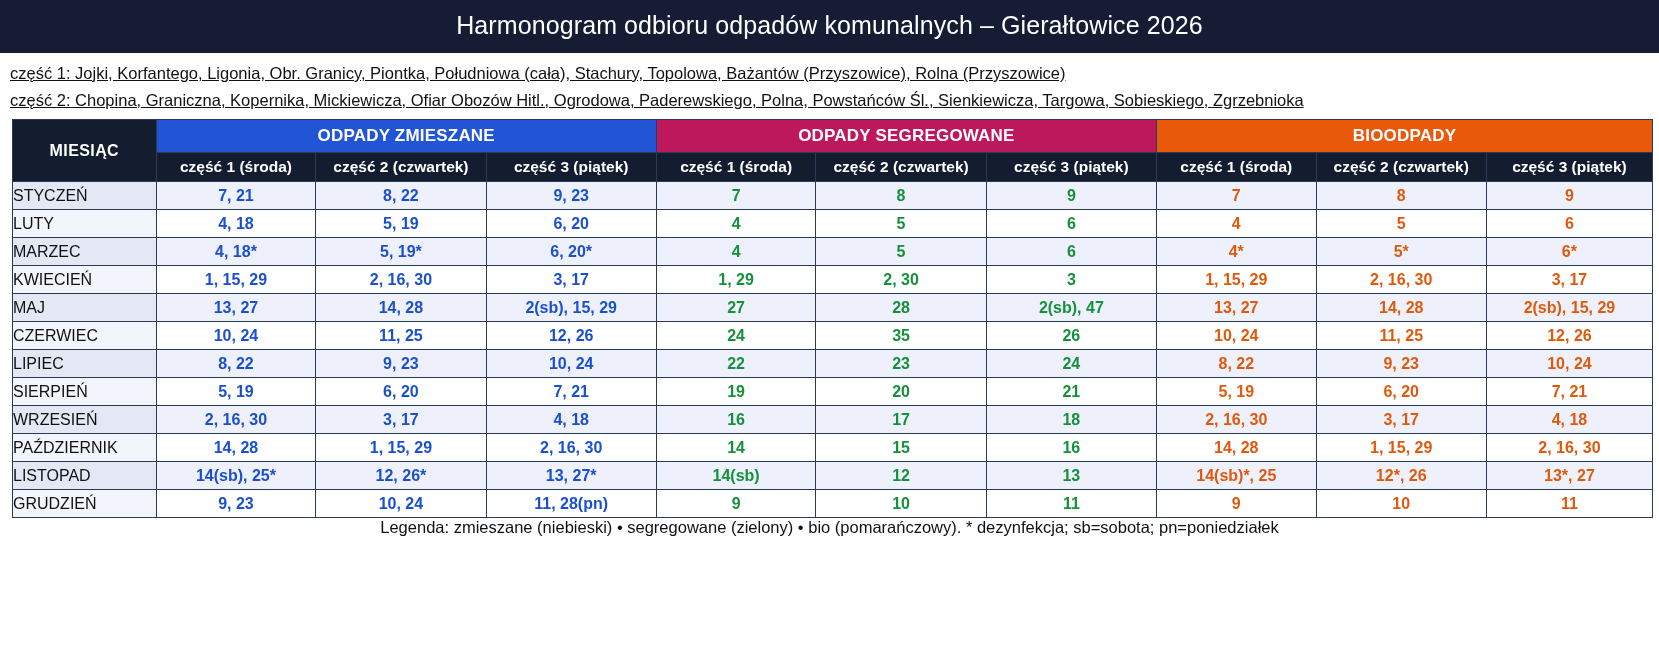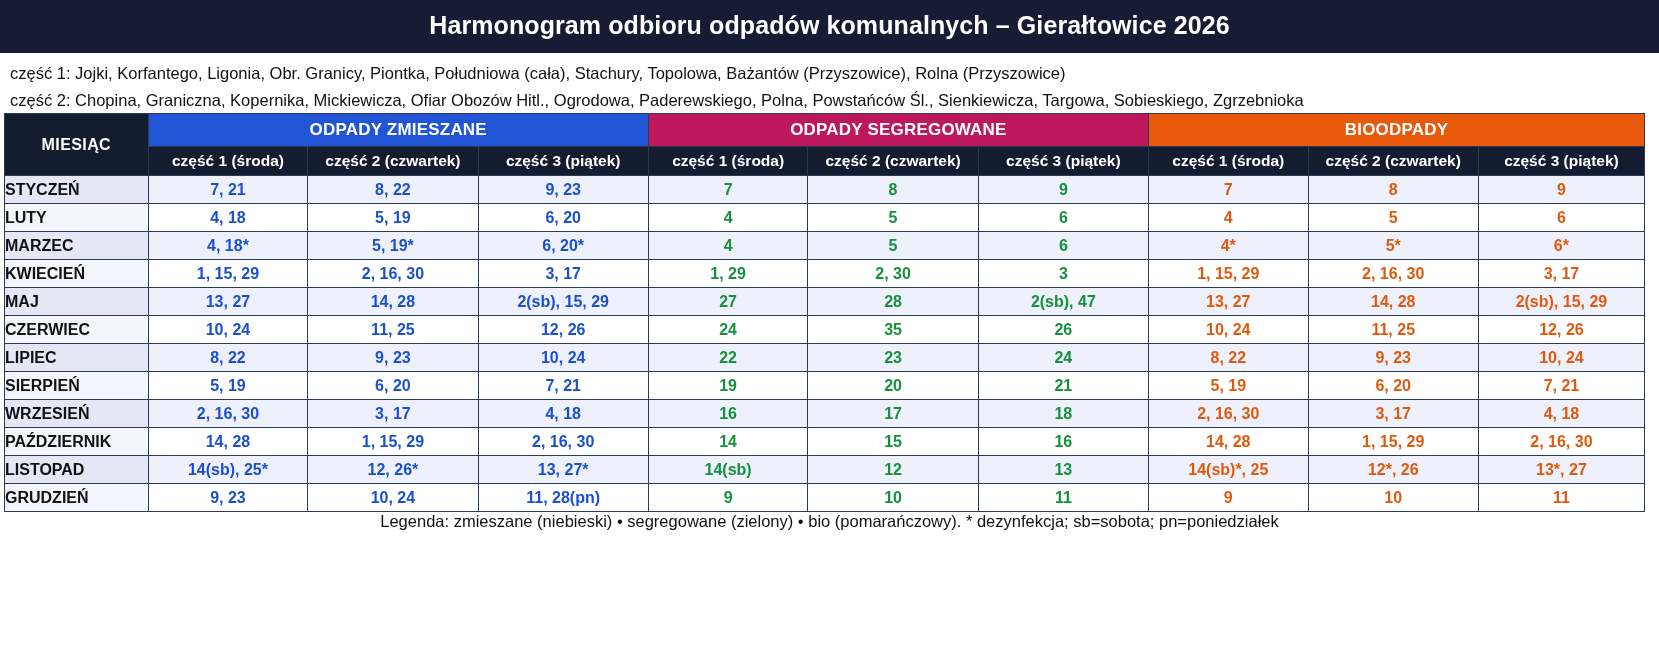--- a/index.html
+++ b/index.html
@@ -18,36 +18,37 @@
     width: 1659px;
     height: 660px;
     position: relative;
     box-sizing: border-box;
   }
   .title-bar {
     background: #151c33;
     color: #ffffff;
     text-align: center;
     font-size: 25px;
-    font-weight: bold;
+    font-weight: normal;
     padding: 11px 0 13px 0;
     letter-spacing: .1px;
   }
   .zones {
     padding: 7px 4px 0 10px;
+    text-decoration: underline;
   }
   .zone-line {
     font-size: 16.5px;
     color: #111111;
     line-height: 1.62;
     white-space: nowrap;
   }
   .table-wrap {
-    margin-top: 0;
-    padding: 0 4px;
+    margin-top: 6px;
+    padding: 0 12px;
   }
   table.schedule {
     border-collapse: collapse;
     width: 1641px;
     table-layout: fixed;
   }
   table.schedule td, table.schedule th {
     border: 1px solid #2b3a55;
     padding: 0;
   }
@@ -79,21 +80,21 @@
     font-weight: bold;
     text-align: center;
   }
 
   
   tbody tr { height: 28px; }
   tbody tr:nth-child(odd)  td { background: #eef1fb; }
   tbody tr:nth-child(even) td { background: #ffffff; }
   td.month {
     font-size: 16px;
-    font-weight: bold;
+    font-weight: normal;
     color: #111111;
     text-align: left;
     padding-left: 7px;
     background: #e4e8f5 !important;
   }
   tbody tr:nth-child(even) td.month { background: #f3f5fc !important; }
   td.cell {
     text-align: center;
     font-size: 16px;
     font-weight: bold;

